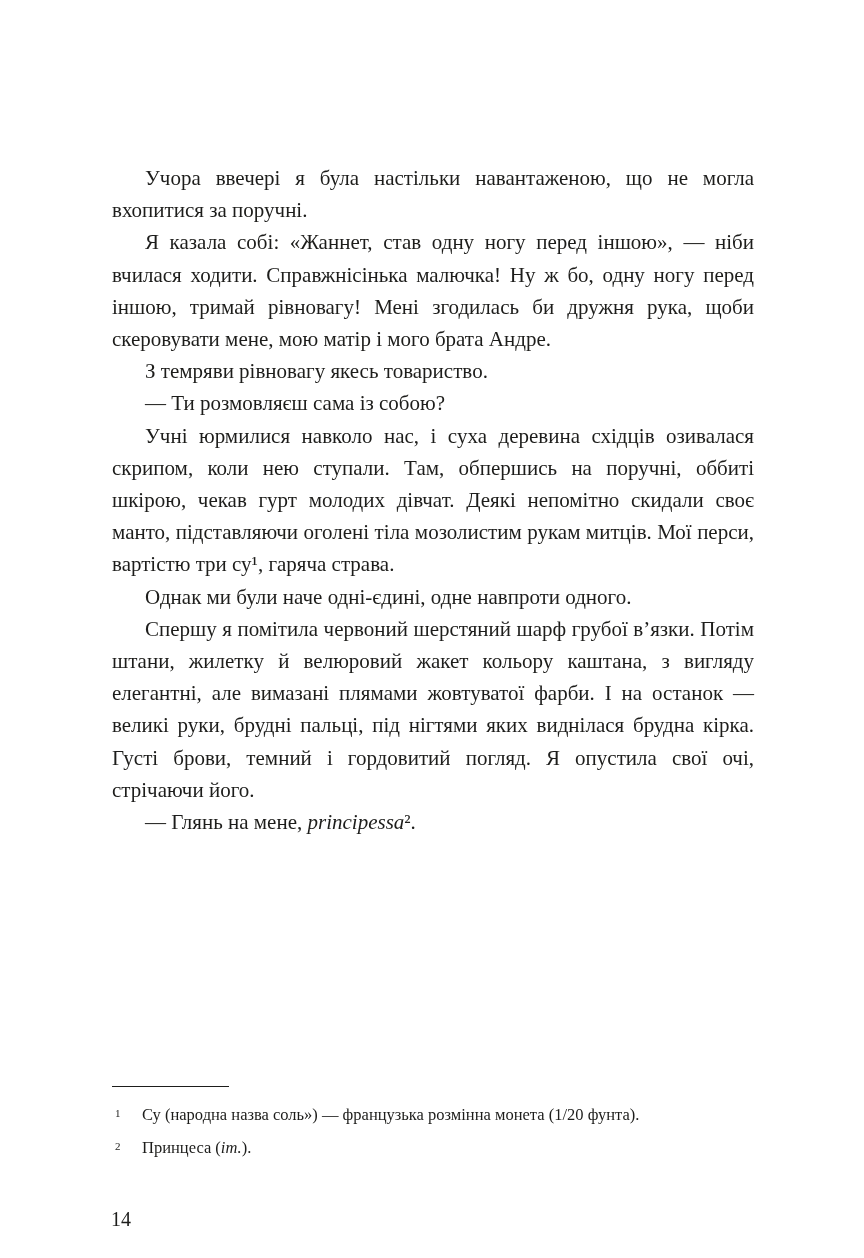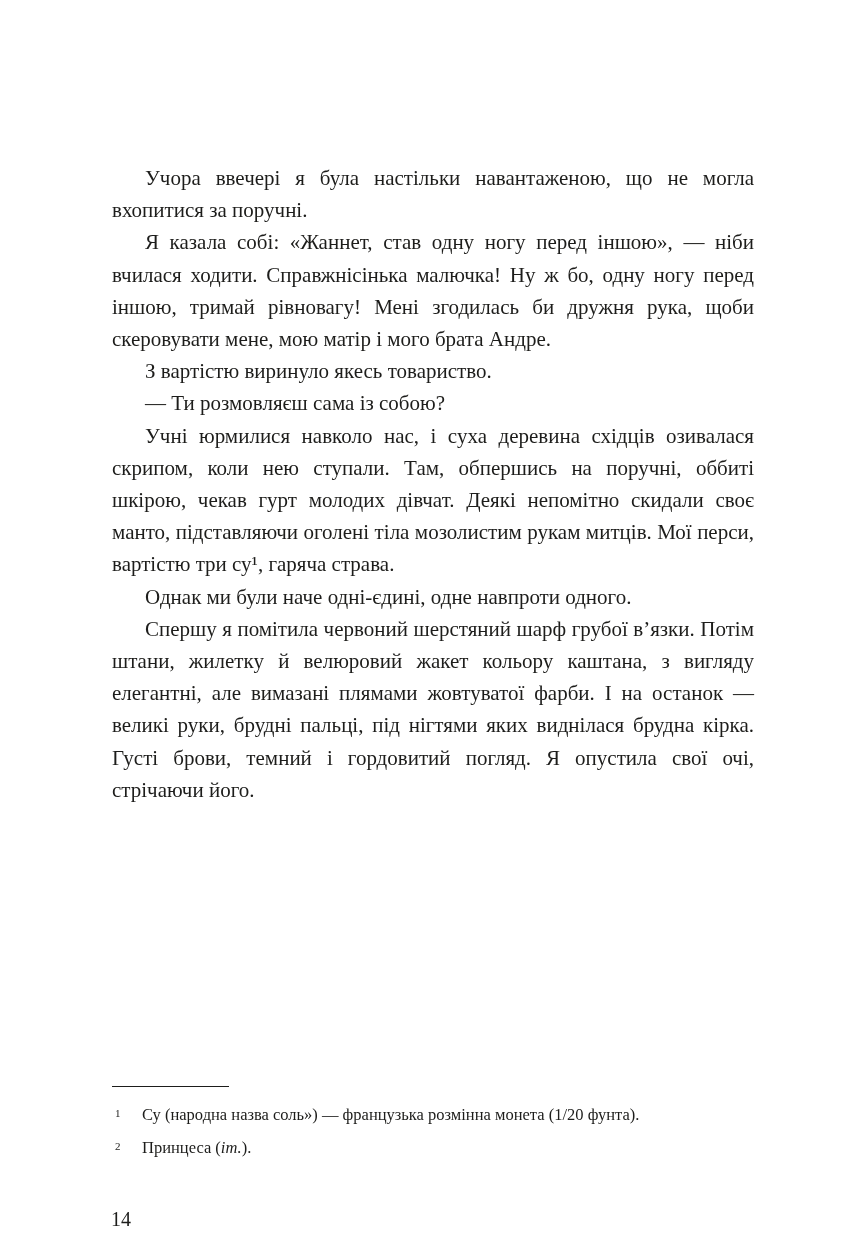--- a/index.html
+++ b/index.html
@@ -59,25 +59,26 @@
   }
 </style>
 </head>
 <body>
 
 <div class="page">
 
   <div class="body-text">
     <p class="para"><span>Учора ввечері я була настільки навантаженою, що не могла вхопитися за поручні.</span><span class="ital"></span><span></span></p>
     <p class="para"><span>Я казала собі: «Жаннет, став одну ногу перед іншою», — ніби вчилася ходити. Справжнісінька малючка! Ну ж бо, одну ногу перед іншою, тримай рівновагу! Мені згодилась би дружня рука, щоби скеровувати мене, мою матір і мого брата Андре.</span><span class="ital"></span><span></span></p>
-    <p class="para"><span>З вартістю виринуло якесь товариство.</span><span class="ital"></span><span></span></p>
+    <p class="para"><span>З темряви рівновагу якесь товариство.</span><span class="ital"></span><span></span></p>
     <p class="para"><span>— Ти розмовляєш сама із собою?</span><span class="ital"></span><span></span></p>
     <p class="para"><span>Учні юрмилися навколо нас, і суха деревина східців озивалася скрипом, коли нею ступали. Там, обпершись на поручні, оббиті шкірою, чекав гурт молодих дівчат. Деякі непомітно скидали своє манто, підставляючи оголені тіла мозолистим рукам митців. Мої перси, вартістю три су¹, гаряча страва.</span><span class="ital"></span><span></span></p>
     <p class="para"><span>Однак ми були наче одні-єдині, одне навпроти одного.</span><span class="ital"></span><span></span></p>
     <p class="para"><span>Спершу я помітила червоний шерстяний шарф грубої в’язки. Потім штани, жилетку й велюровий жакет кольору каштана, з вигляду елегантні, але вимазані плямами жовтуватої фарби. І на останок — великі руки, брудні пальці, під нігтями яких виднілася брудна кірка. Густі брови, темний і гордовитий погляд. Я опустила свої очі, стрічаючи його.</span><span class="ital"></span><span></span></p>
+    <p class="para"><span>— Глянь на мене, </span><span class="ital">principessa</span><span>².</span></p>
   </div>
 
   <div class="footnotes">
     <div class="fn-rule"></div>
     <div class="footnote">
       <span class="fn-marker">1</span><span>Су (народна назва соль») — французька розмінна монета (1/20 фунта).</span><span class="ital"></span><span></span>
     </div>
     <div class="footnote">
       <span class="fn-marker">2</span><span>Принцеса (</span><span class="ital">іт.</span><span>).</span>
     </div>

